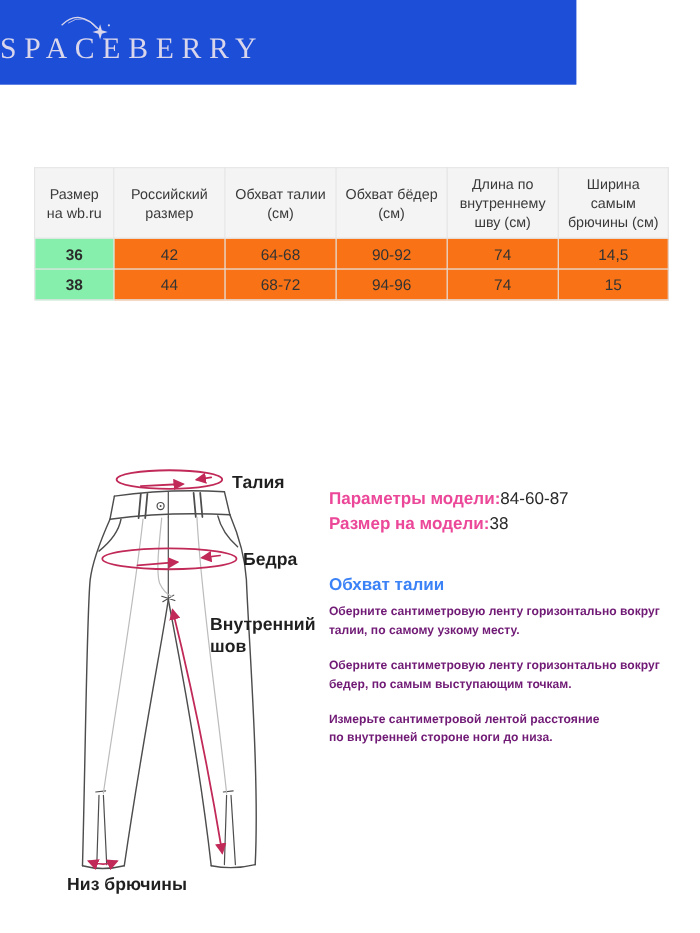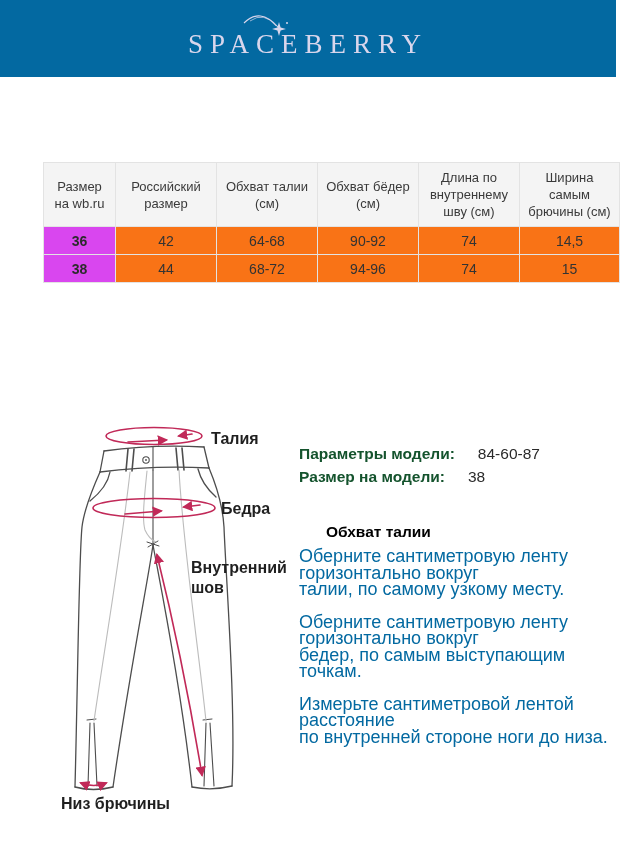--- a/index.html
+++ b/index.html
@@ -10,25 +10,25 @@
     height: 848px;
     background: #ffffff;
     font-family: "Liberation Sans", sans-serif;
     overflow: hidden;
   }
 
   
   .brand-band {
     position: absolute;
     left: 0; top: 0;
-    width: 616px; height: 77px;
-    background: #0369a1;
+    width: 524px; height: 77px;
+    background: #1d4ed8;
     display: flex;
     align-items: center;
-    justify-content: center;
+    justify-content: flex-start;
   }
   .logo {
     position: relative;
     color: #d9d6ec;
     font-family: "Liberation Serif", "DejaVu Serif", serif;
     font-size: 27px;
     font-weight: 400;
     letter-spacing: 7px;
     padding-top: 12px;
   }
@@ -36,25 +36,24 @@
     position: absolute;
     left: 52px;
     top: -10px;
     width: 52px;
     height: 30px;
   }
 
   
   table.size-table {
     position: absolute;
-    left: 31px; top: 162px;
+    left: 31px; top: 152px;
     width: 576px;
     border-collapse: collapse;
     table-layout: fixed;
-    margin-left: 12px;
   }
   .size-table th, .size-table td {
     border: 1px solid #e3e3e3;
     text-align: center;
     vertical-align: middle;
   }
   .size-table th {
     background: #f4f4f4;
     font-size: 13px;
     font-weight: 400;
@@ -64,21 +63,21 @@
     height: 55px;
   }
   .size-table td {
     background: #f97316;
     font-size: 14px;
     color: #333333;
     height: 28px;
     padding: 2px 4px;
   }
   .size-table td.key-col {
-    background: #d946ef;
+    background: #86efac;
     font-weight: 700;
     color: #2b2b2b;
   }
 
   
   .diagram {
     position: absolute;
     left: 30px; top: 415px;
     width: 270px; height: 420px;
   }
@@ -95,38 +94,38 @@
     left: 299px; top: 442px;
     width: 322px;
   }
   .info-line {
     font-size: 15.5px;
     line-height: 23px;
     color: #2a2a2a;
   }
   .info-line .lbl {
     font-weight: 700;
-    color: #14532d;
-    margin-right: 23px;
+    color: #ec4899;
+    margin-right: 0;
   }
   .guide-section { margin-top: 16px; }
   .guide-section.first { margin-top: 34px; }
   .guide-section h3 {
     font-size: 15.5px;
     font-weight: 700;
-    color: #000000;
+    color: #3b82f6;
     line-height: 20px;
     margin-bottom: 6px;
-    margin-left: 27px;
   }
   .guide-section p {
-    font-size: 18px;
+    font-size: 11px;
     line-height: 16.5px;
-    color: #0369a1;
+    color: #701a75;
     white-space: pre-line;
+    font-weight: bold;
   }
 </style>
 </head>
 <body>
 
 <div class="page">
 
   <div class="brand-band">
     <div class="logo">
       <svg class="comet" viewBox="0 0 52 30">

